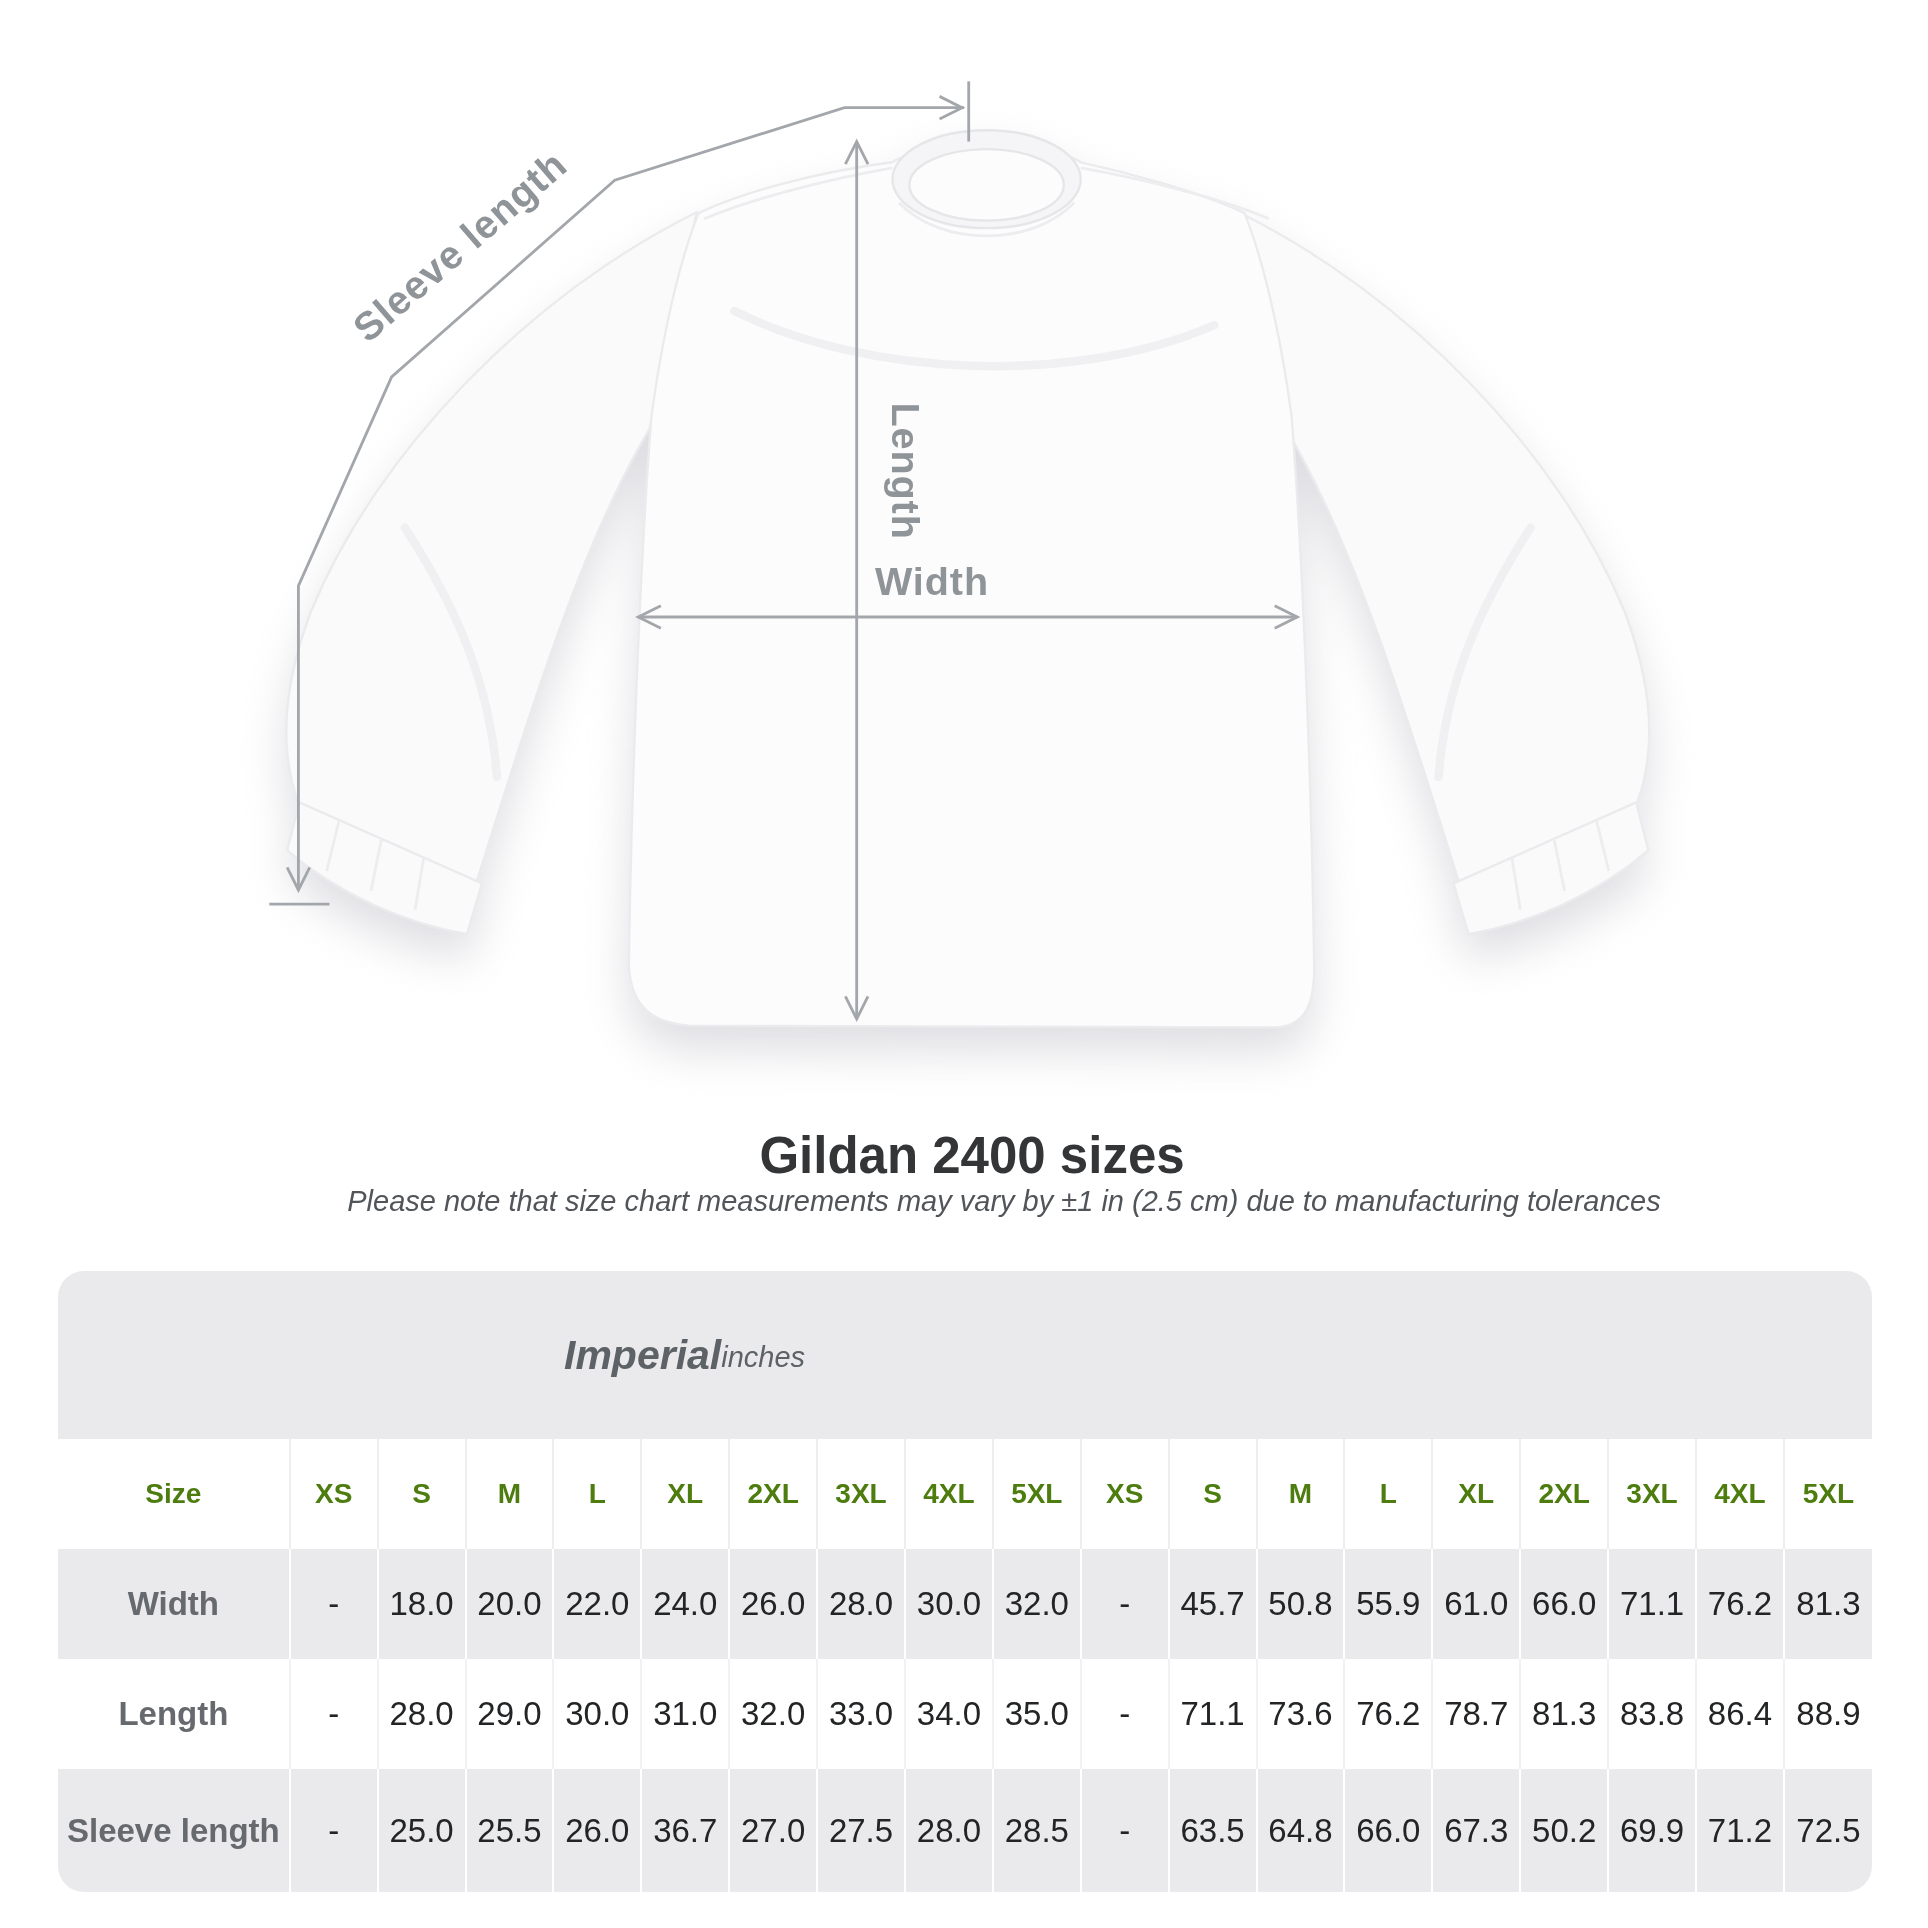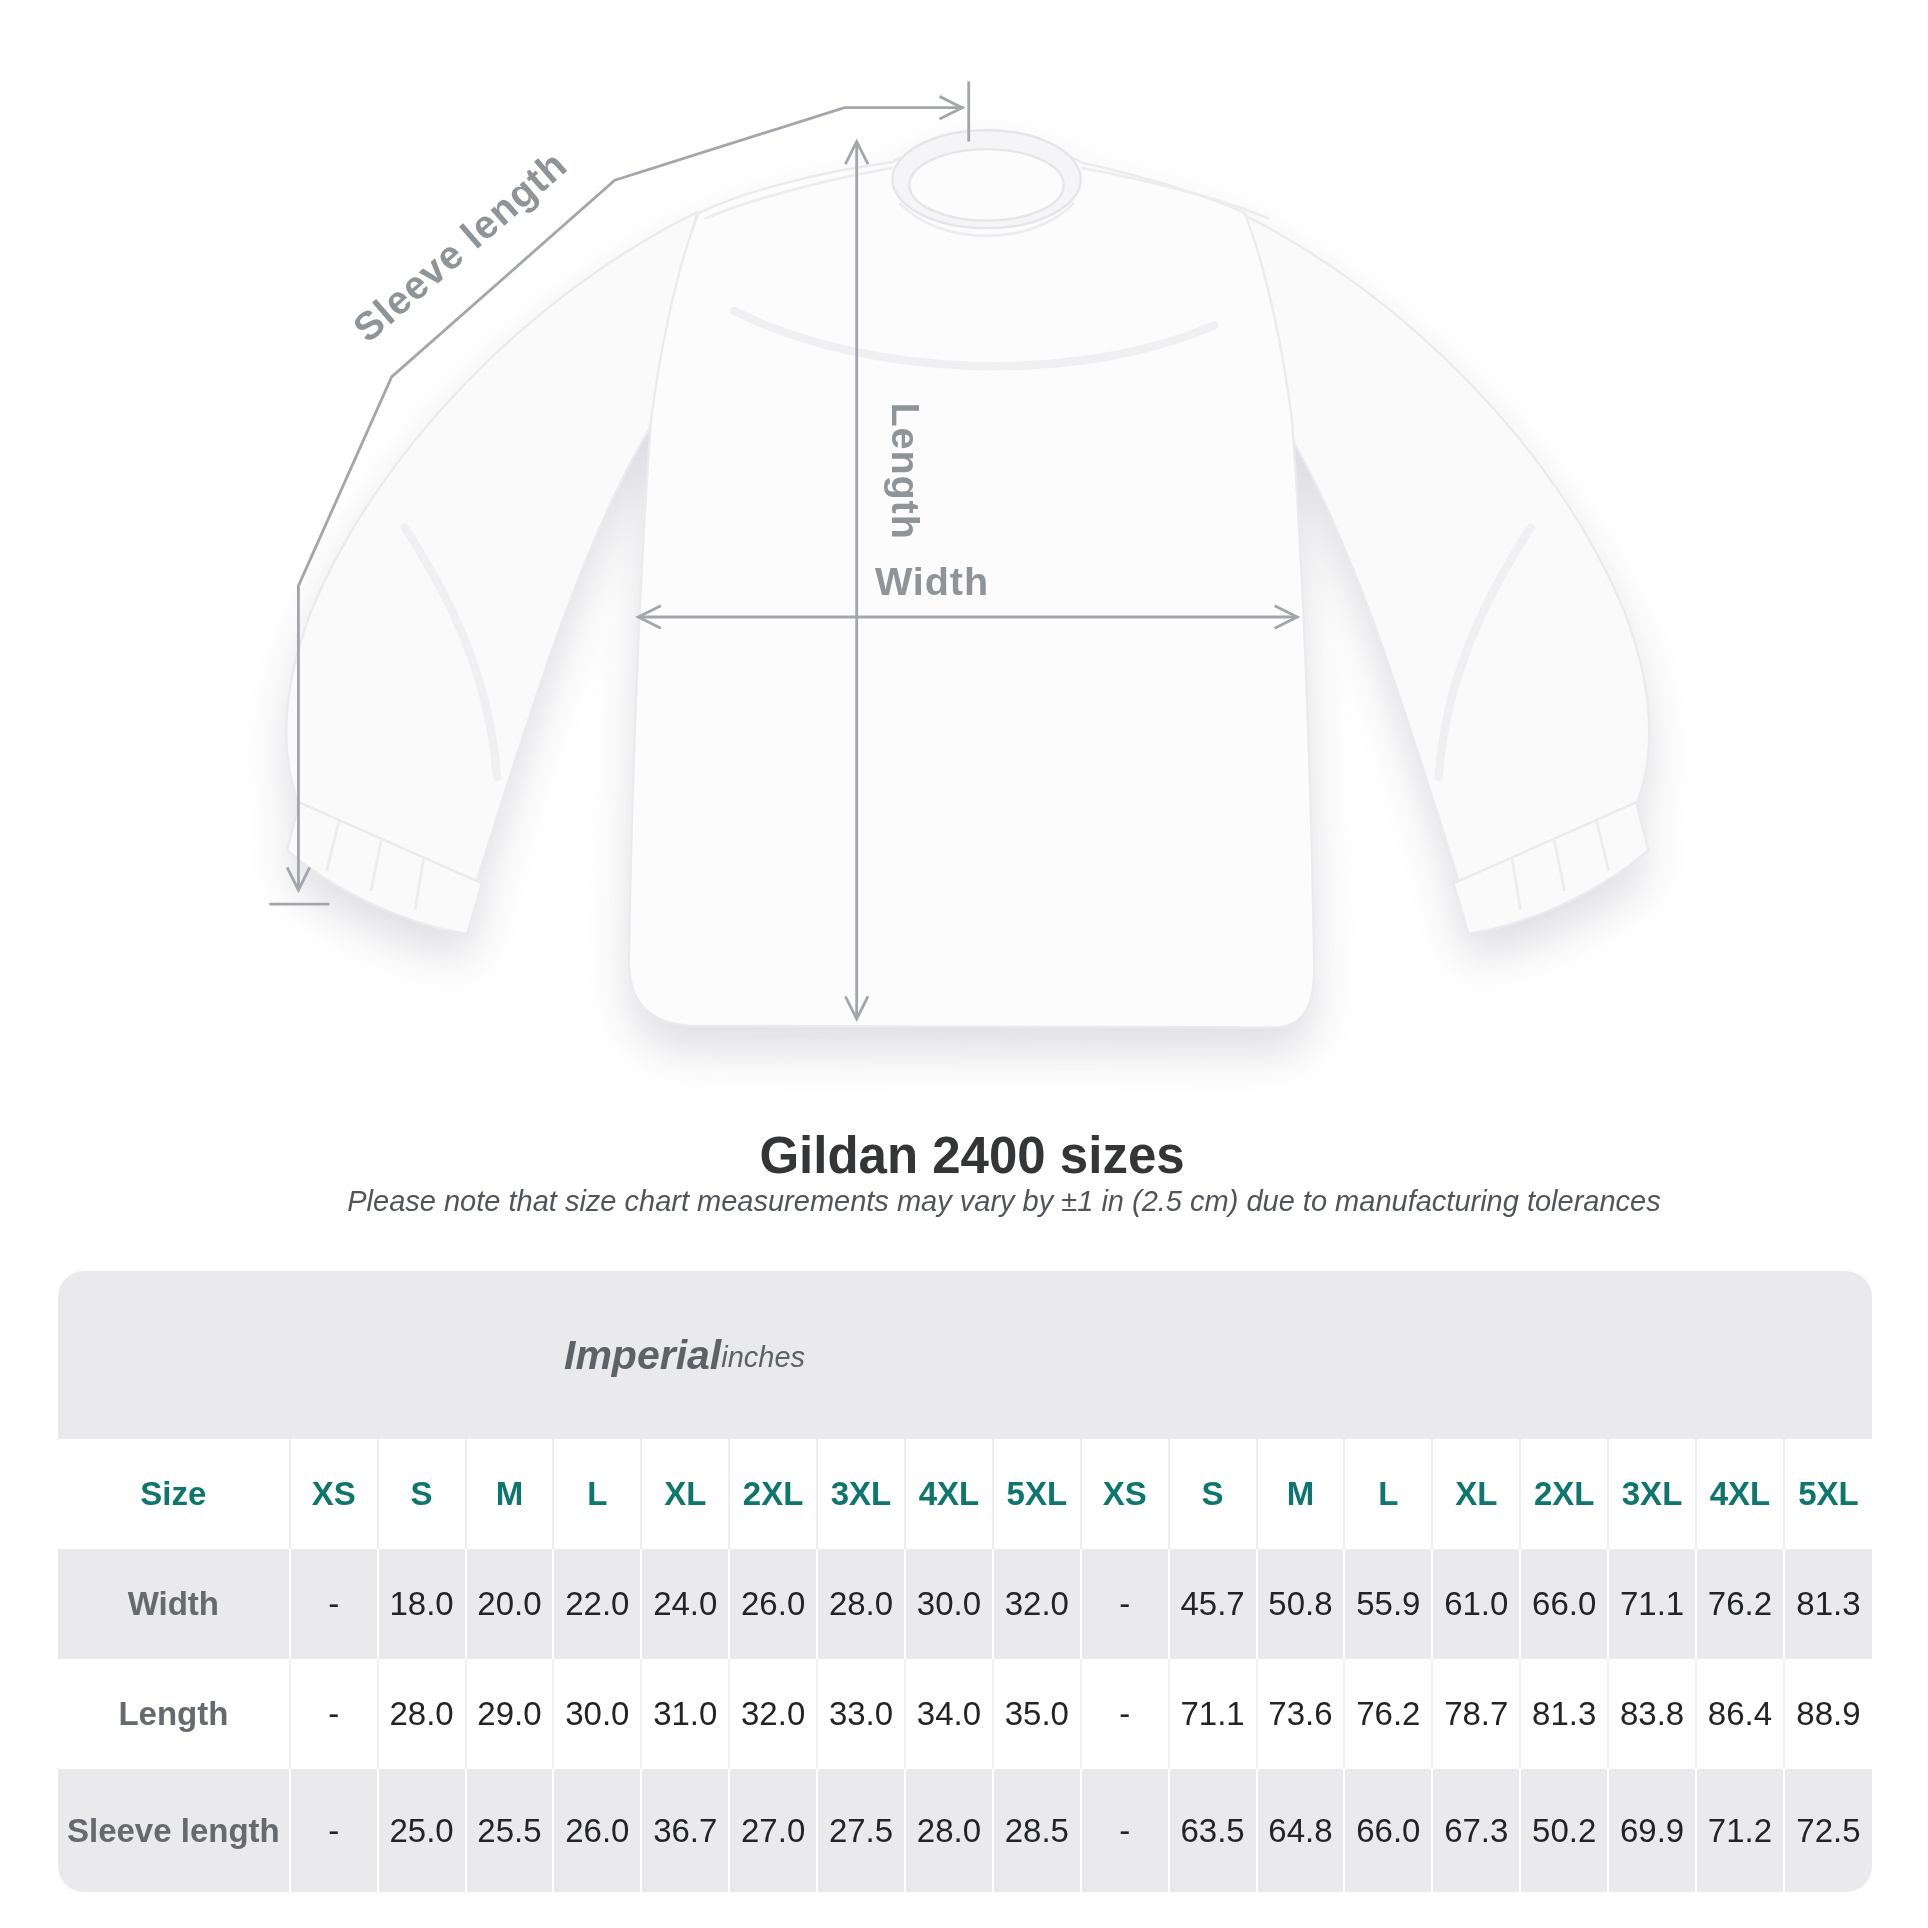--- a/index.html
+++ b/index.html
@@ -31,21 +31,21 @@
   }
   #units-band{height:168px;background:#eaeaec;display:flex;align-items:center;}
   .units-spacer{width:12.72%;}
   .units-group{width:43.64%;display:flex;align-items:center;justify-content:center;}
   .units-title{font-size:41px;font-weight:bold;font-style:italic;color:#5d6266;}
   .units-sub{font-size:29px;font-style:italic;color:#5d6266;margin-top:4px;}
   #meas-table{width:100%;border-collapse:collapse;table-layout:fixed;}
   #meas-table th,#meas-table td{text-align:center;vertical-align:middle;padding:0;}
   #meas-table .label-col{width:12.72%;}
   #size-row{height:110px;background:#ffffff;}
-  #size-row th{font-size:33px;font-weight:bold;color:#0f766e;}
+  #size-row th{font-size:28px;font-weight:bold;color:#4d7c0f;}
   #size-row th + th{border-left:2.8px solid #eeeeef;}
   tbody tr{height:110px;}
   tbody tr:last-child{height:123px;}
   tbody .row-gray{background:#eaeaec;}
   tbody .row-white{background:#ffffff;}
   tbody .row-gray td + td{border-left:2.8px solid #ffffff;}
   tbody .row-white td + td{border-left:2.8px solid #f1f1f3;}
   .row-label{font-size:33px;font-weight:bold;color:#66696d;}
   .measurement-cell{font-size:33px;color:#222426;}
 </style>

